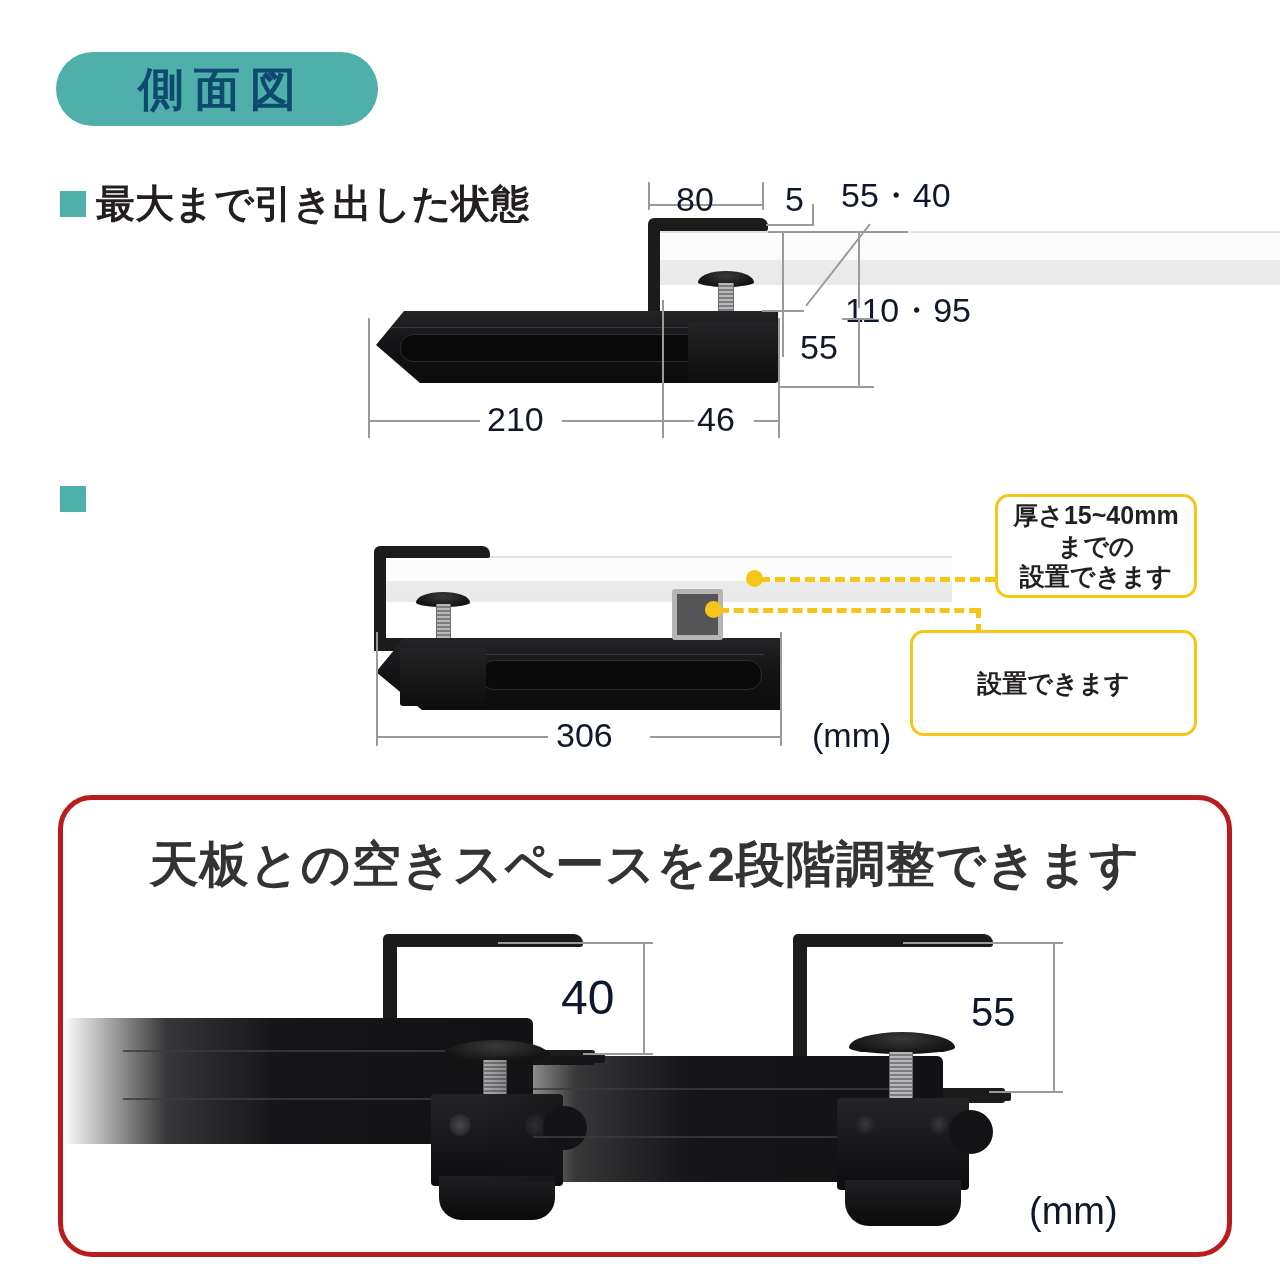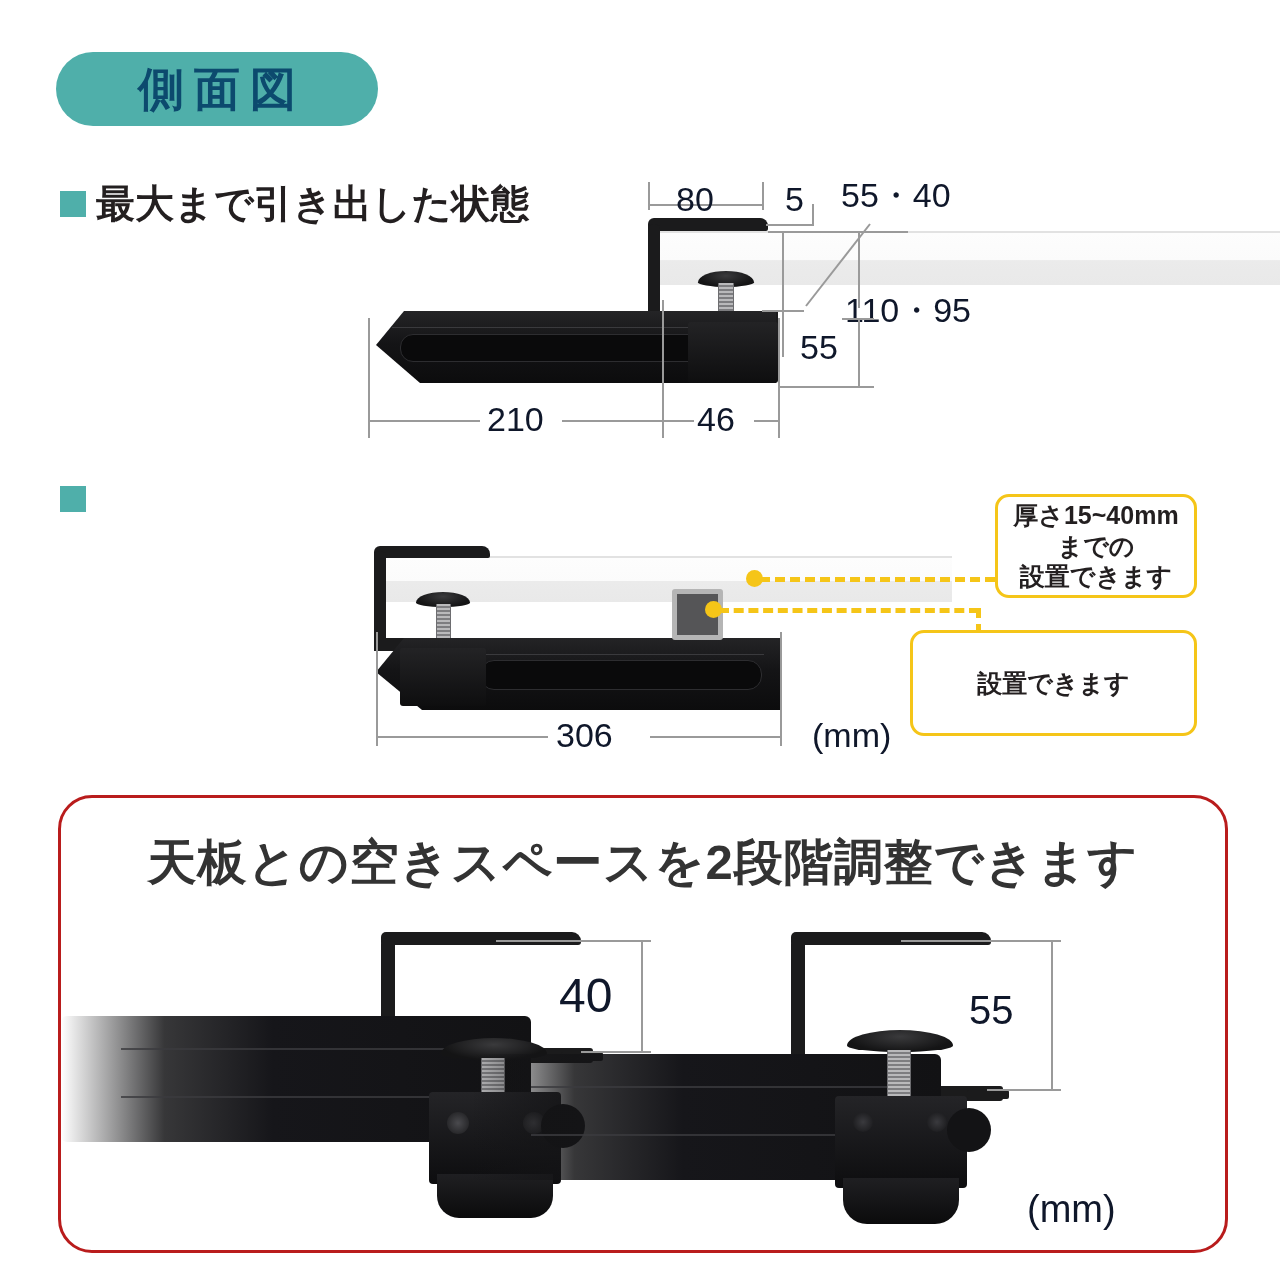--- a/index.html
+++ b/index.html
@@ -61,21 +61,21 @@
     text-align:center;line-height:1.22;color:#231f20;font-weight:bold;
   }
   .callout .ln{font-size:25px;white-space:nowrap;}
   .dash-h{height:0;border-top:5px dashed #f5c518;}
   .dash-v{width:0;border-left:5px dashed #f5c518;}
   .dot{width:17px;height:17px;border-radius:50%;background:#f5c518;}
 
   
   #adjust-panel{
     left:58px;top:795px;width:1164px;height:452px;
-    border:3px solid #b91c1c;border-radius:34px;background:#ffffff;
+    border:5px solid #b91c1c;border-radius:34px;background:#ffffff;
   }
   #adjust-title{
     left:0;top:40px;width:1164px;text-align:center;
     font-size:49px;font-weight:bold;color:#333333;letter-spacing:1px;line-height:1;
   }
 </style>
 </head>
 <body>
 
 <div class="abs" id="side-view-badge">

